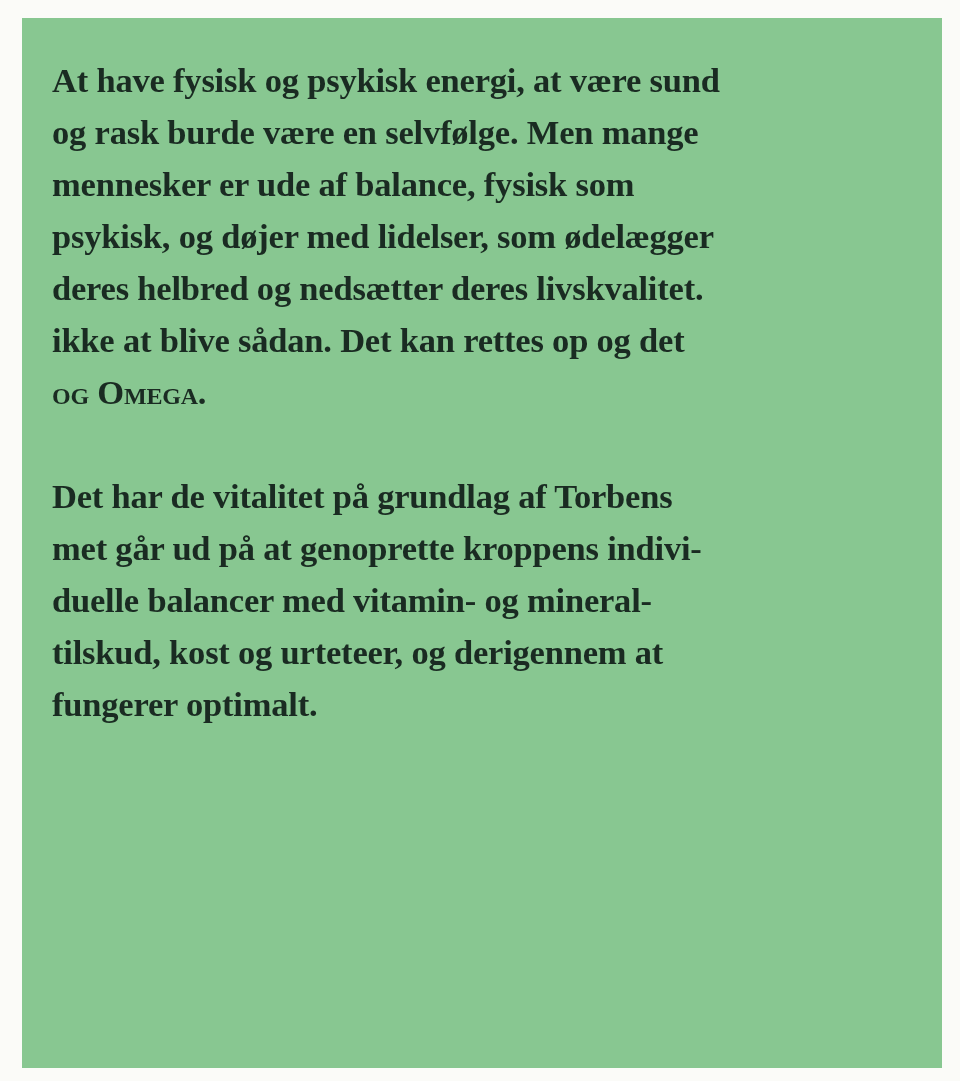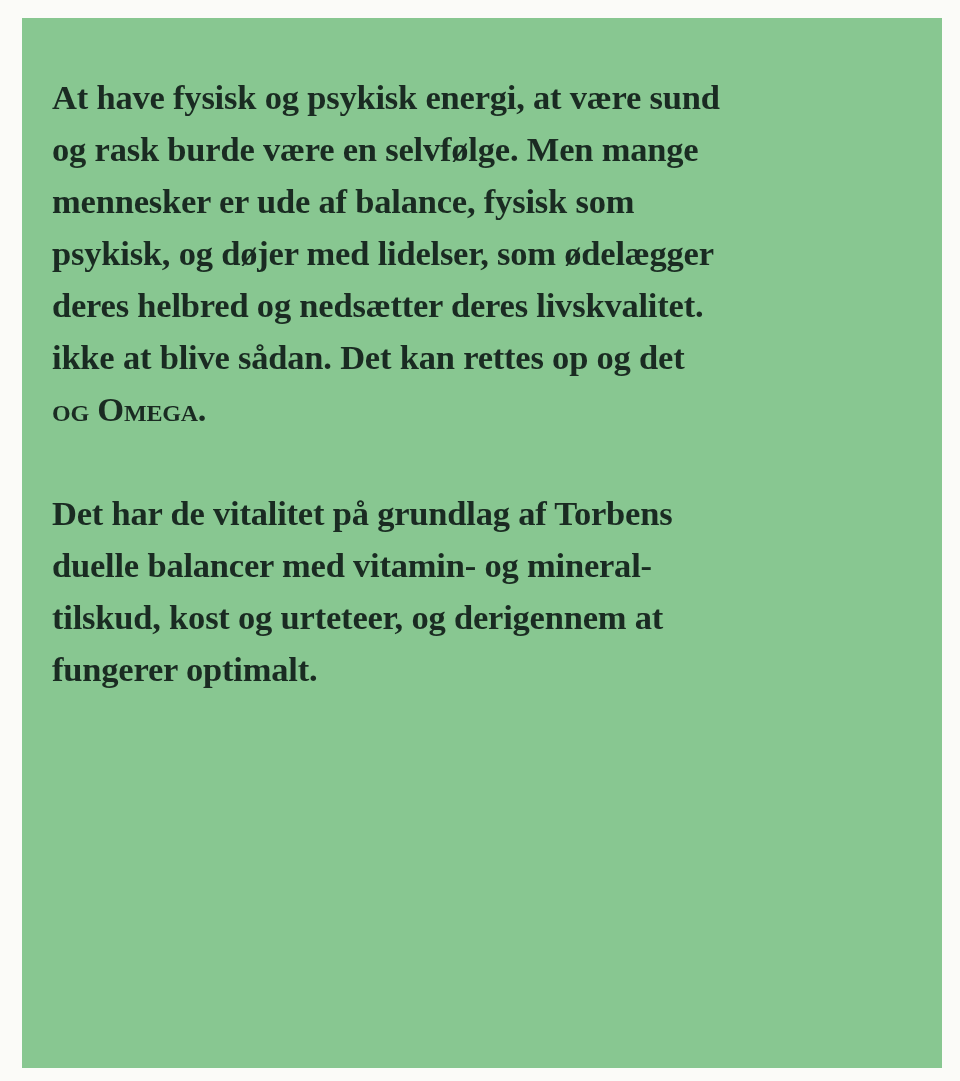--- a/index.html
+++ b/index.html
@@ -1,18 +1,18 @@
 <!DOCTYPE html>
 <html><head>
 <meta charset="utf-8">
 <style>
   html, body { margin:0; padding:0; }
   body { width:960px; height:1081px; background:#fbfbf8; position:relative; overflow:hidden; }
   .panel { position:absolute; left:22px; top:18px; width:920px; height:1050px; background:#88c791; }
-  .text { position:absolute; left:30px; top:53px; width:890px;
+  .text { position:absolute; left:30px; top:36px; width:890px;
     font-family:"Liberation Serif", "DejaVu Serif", serif; font-weight:bold;
     font-size:34.5px; line-height:52px; color:#1a2b22; letter-spacing:-0.2px; }
   .line { display:block; white-space:nowrap; }
   .gap { display:block; height:52px; }
   .sc { font-variant:small-caps; }
 </style>
 </head>
 <body>
 
 <div class="panel">
@@ -22,18 +22,19 @@
       <span class="line">og rask burde være en selvfølge. Men mange</span>
       <span class="line">mennesker er ude af balance, fysisk som</span>
       <span class="line">psykisk, og døjer med lidelser, som ødelægger</span>
       <span class="line">deres helbred og nedsætter deres livskvalitet.</span>
       <span class="line">ikke at blive sådan. Det kan rettes op og det</span>
       <span class="line"><span class="sc">og Omega</span><span>.</span></span>
     </div>
     <span class="gap"></span>
     <div>
       <span class="line">Det har de vitalitet på grundlag af Torbens</span>
+      <span class="line">met går ud på at genoprette kroppens indivi-</span>
       <span class="line">duelle balancer med vitamin- og mineral-</span>
       <span class="line">tilskud, kost og urteteer, og derigennem at</span>
       <span class="line">fungerer optimalt.</span>
     </div>
   </div>
 </div>
 
 </body></html>

